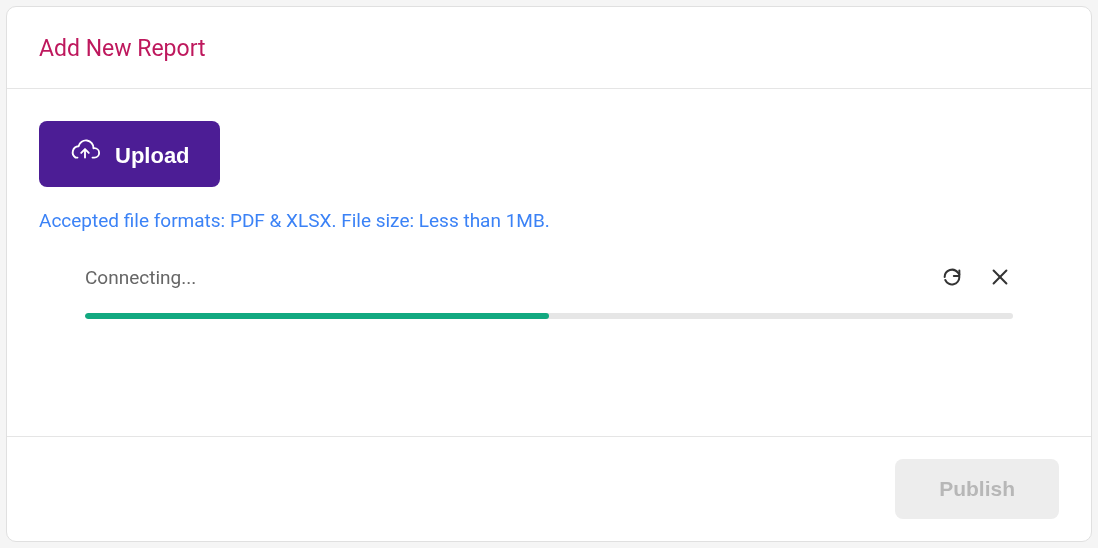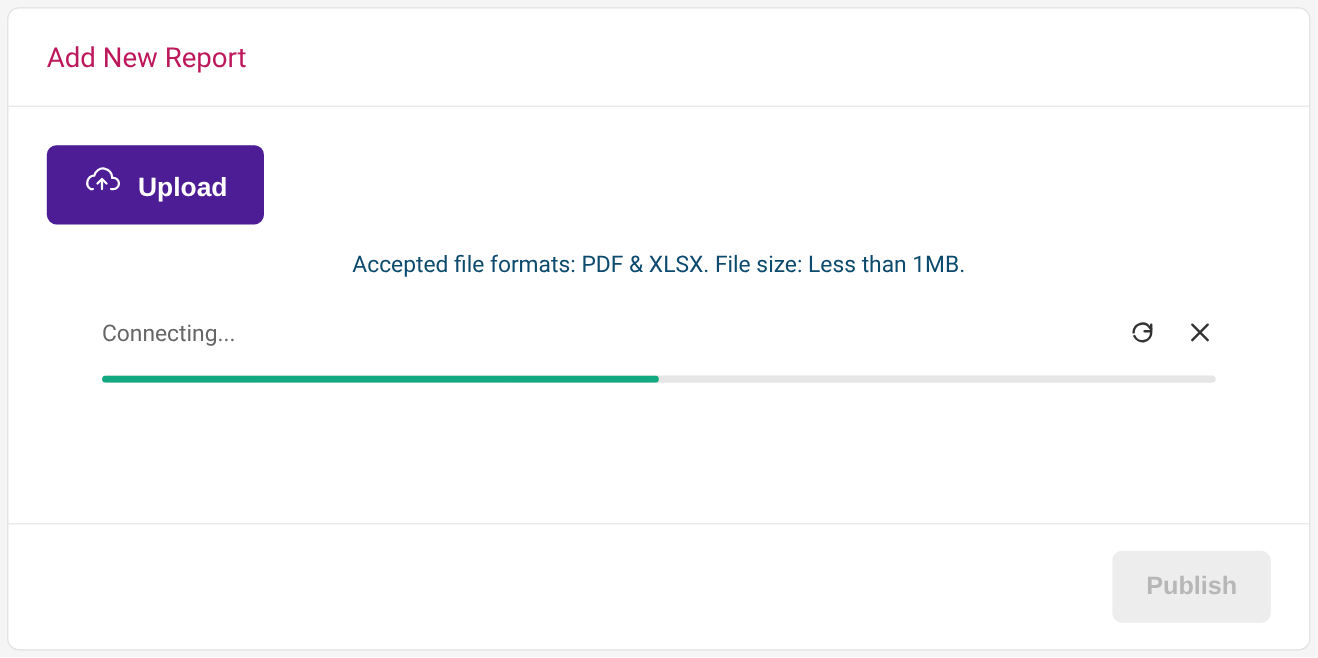--- a/index.html
+++ b/index.html
@@ -53,22 +53,21 @@
     .upload-button svg {
       width: 32px;
       height: 24px;
       stroke: #ffffff;
       fill: none;
       stroke-width: 2;
     }
     .hint-text {
       margin-top: 22px;
       font-size: 19px;
-      color: #0c4a6e;
-      text-align: center;
+      color: #3b82f6;
     }
     .file-block {
       margin-top: 30px;
       padding: 0 46px;
     }
     .file-row {
       display: flex;
       align-items: flex-start;
       justify-content: space-between;
     }
@@ -124,21 +123,21 @@
       border-top: 1px solid #e5e5e5;
       padding: 22px 32px;
       display: flex;
       justify-content: flex-end;
     }
     .publish-button {
       background: #ededed;
       color: #b7b7b7;
       border: none;
       border-radius: 8px;
-      padding: 18px 28px;
+      padding: 18px 44px;
       font-size: 21px;
       font-weight: 700;
       cursor: not-allowed;
     }
   </style>
 </head>
 <body>
 
 <div class="modal">
 

